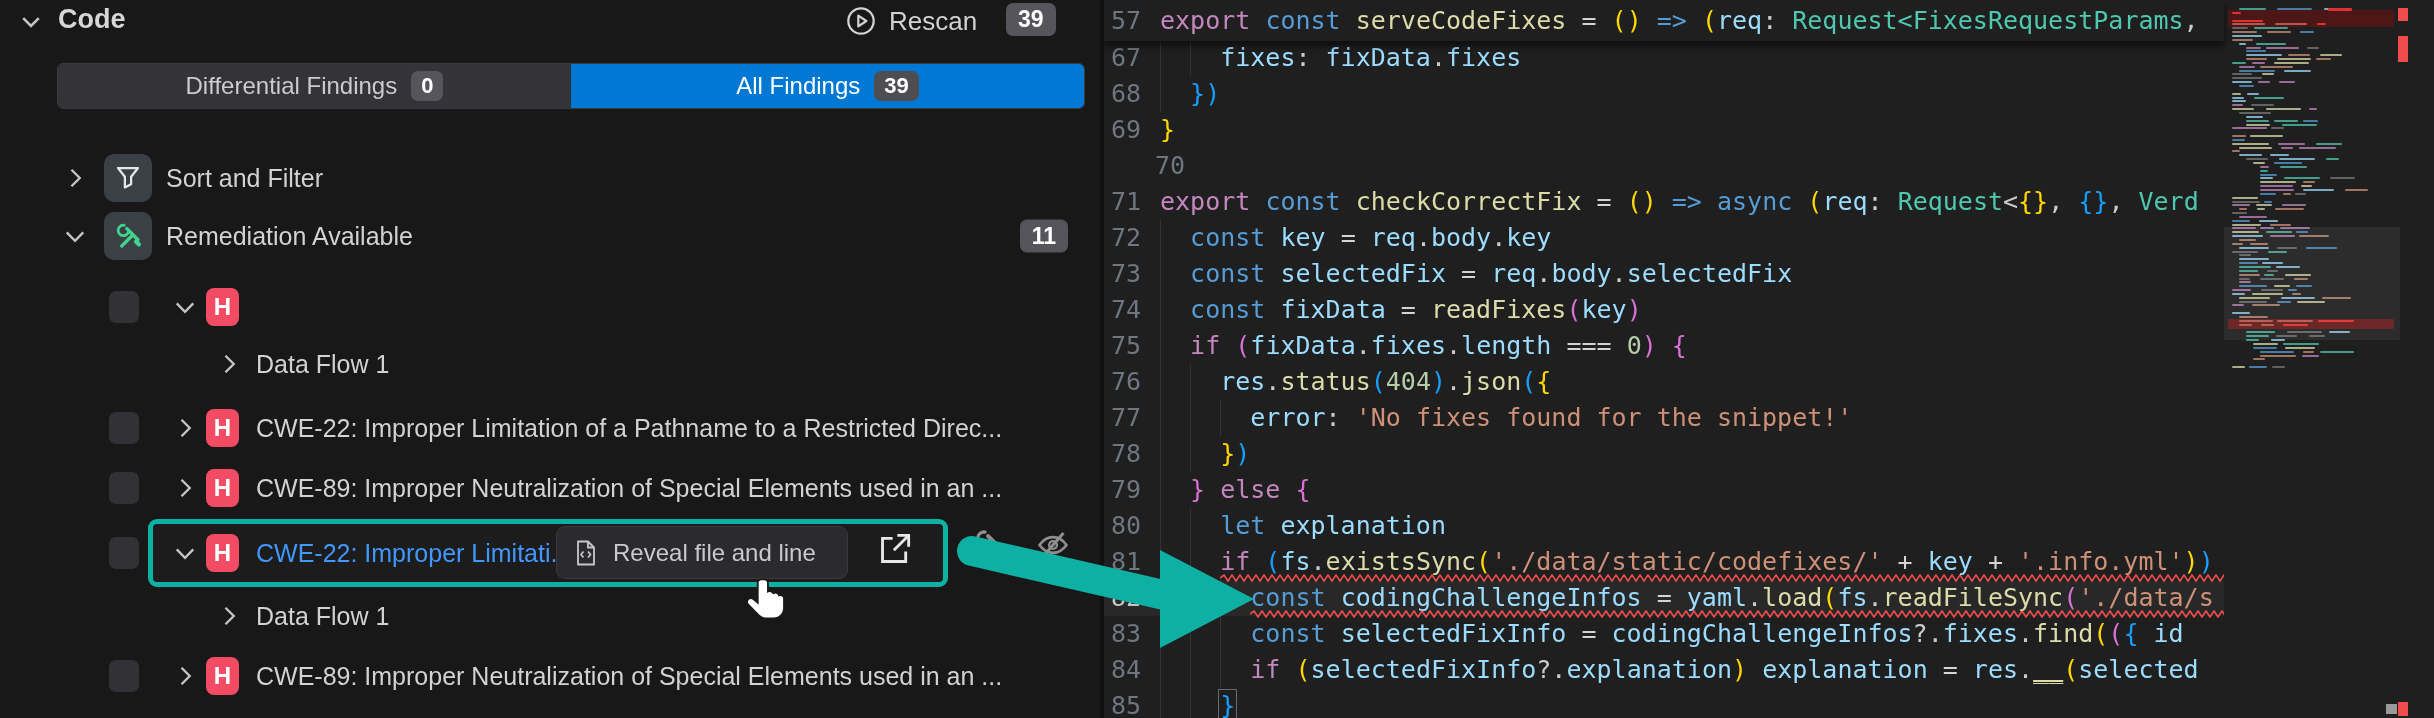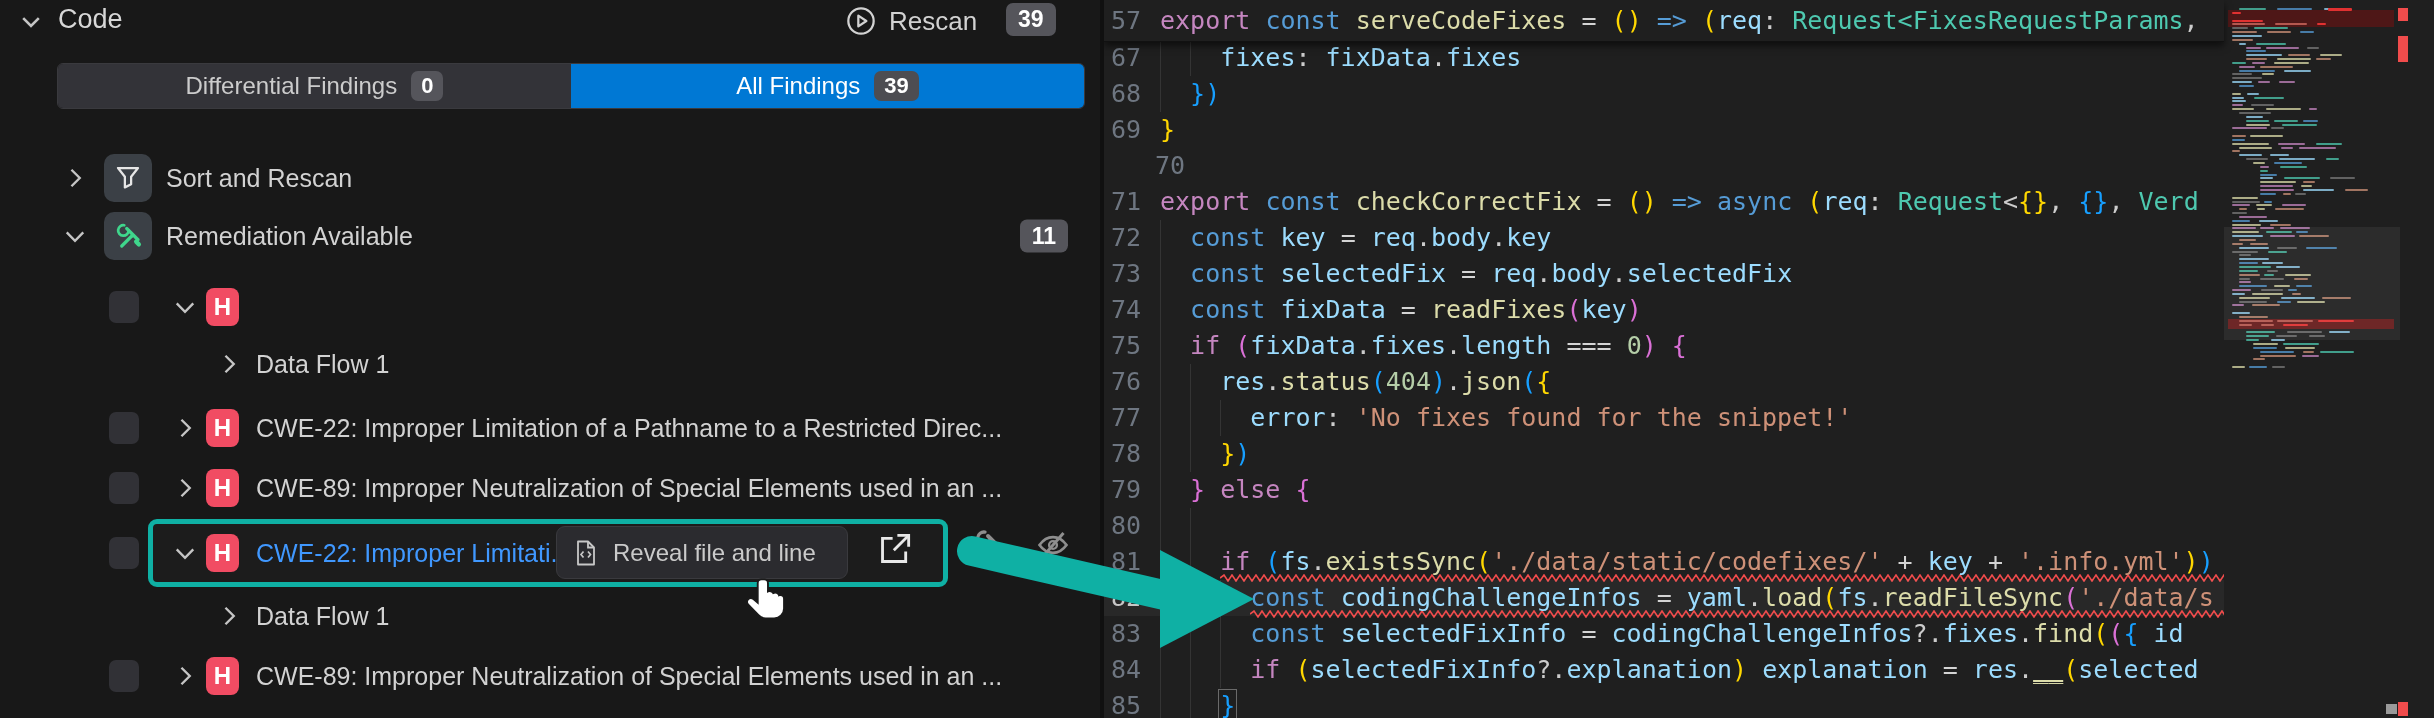--- a/index.html
+++ b/index.html
@@ -4,21 +4,21 @@
 <style>
   * { margin:0; padding:0; box-sizing:border-box; }
   html,body { width:2434px; height:718px; background:#181818; overflow:hidden;
               font-family:"Liberation Sans", sans-serif; }
   .abs { position:absolute; }
   #stage { position:relative; width:2434px; height:718px; background:#181818; }
 
   
   #sidebar { position:absolute; left:0; top:0; width:1102px; height:718px; background:#181818; }
   #panel-header { position:absolute; left:0; top:0; width:1102px; height:44px; }
-  #panel-title { position:absolute; left:58px; top:4px; font-size:27px; font-weight:400; color:#d7d7d7; }
+  #panel-title { position:absolute; left:58px; top:4px; font-size:27px; font-weight:700; color:#d7d7d7; }
   #rescan-btn { position:absolute; left:845px; top:2px; height:38px; display:flex; align-items:center; gap:12px; color:#d2d2d2; font-size:26px; cursor:pointer; }
   .count-badge { background:#55555b; color:#fff; font-size:23px; font-weight:700; border-radius:7px; padding:3px 12px; }
   #header-badge { position:absolute; left:1006px; top:3px; }
 
   #tabs { position:absolute; left:57px; top:63px; width:1028px; height:46px; border-radius:6px; overflow:hidden; display:flex; border:1px solid #3a3a3e; }
   .tab { flex:1; display:flex; align-items:center; justify-content:center; gap:14px; font-size:24px; color:#cccccc; cursor:pointer; }
   .tab .count-badge { font-size:22px; padding:2px 10px; }
   .tab.inactive { background:#333338; }
   .tab.active { background:#0078d4; color:#ffffff; }
   .tab.active .count-badge { background:#4d4d52; }
@@ -105,21 +105,21 @@
       <div id="tree">
         <div class="trow" style="top: 32px;">
           <span class="chev" style="left: 62px;"><svg width="26" height="26" viewBox="0 0 22 22">
               <polyline points="8,4 15,11 8,18"></polyline>
             </svg></span>
           <div class="gicon">
             <svg width="30" height="30" viewBox="0 0 22 24">
               <path d="M3 4 H19 L13.5 11 V17 L8.5 19.5 V11 Z" fill="none" stroke="#e6e6e6" stroke-width="1.8" stroke-linejoin="round"></path>
             </svg>
           </div>
-          <span class="tlabel" style="left: 166px;">Sort and Rescan</span>
+          <span class="tlabel" style="left: 166px;">Sort and Filter</span>
         </div>
         <div class="trow" style="top: 90px;">
           <span class="chev" style="left: 62px;"><svg width="26" height="26" viewBox="0 0 22 22">
               <polyline points="4,8 11,15 18,8"></polyline>
             </svg></span>
           <div class="gicon">
             <svg width="30" height="30" viewBox="0 0 22 24">
               <path d="M6 20 L14 12" stroke="#3fd68c" stroke-width="2.6" stroke-linecap="round"></path>
               <path d="M10 6 L19 15" stroke="#3fd68c" stroke-width="2.6" stroke-linecap="round"></path>
               <path d="M11.5 7.5 A4.2 4.2 0 1 1 8 3.4" fill="none" stroke="#3fd68c" stroke-width="2.2" stroke-linecap="round"></path>
@@ -217,21 +217,21 @@
         <div class="code-line" style="top: 108px; margin-left: 44px;"><span class="gut">70</span><span class="ctext" style="left: 56px;"></span></div>
         <div class="code-line" style="top: 144px;"><span class="gut">71</span><span class="ctext" style="left: 56px;"><span style="color: rgb(197, 134, 192);">export</span><span style="color: rgb(212, 212, 212);"> </span><span style="color: rgb(86, 156, 214);">const</span><span style="color: rgb(212, 212, 212);"> </span><span style="color: rgb(220, 220, 170);">checkCorrectFix</span><span style="color: rgb(212, 212, 212);"> = </span><span style="color: rgb(255, 215, 0);">()</span><span style="color: rgb(212, 212, 212);"> </span><span style="color: rgb(86, 156, 214);">=&gt;</span><span style="color: rgb(212, 212, 212);"> </span><span style="color: rgb(86, 156, 214);">async</span><span style="color: rgb(212, 212, 212);"> </span><span style="color: rgb(255, 215, 0);">(</span><span style="color: rgb(156, 220, 254);">req</span><span style="color: rgb(204, 204, 204);">: </span><span style="color: rgb(78, 201, 176);">Request</span><span style="color: rgb(204, 204, 204);">&lt;</span><span style="color: rgb(255, 215, 0);">{}</span><span style="color: rgb(204, 204, 204);">, </span><span style="color: rgb(23, 159, 255);">{}</span><span style="color: rgb(204, 204, 204);">, </span><span style="color: rgb(78, 201, 176);">Verd</span></span></div>
         <div class="code-line" style="top: 180px;"><div class="guide" style="left: 56px;"></div><span class="gut">72</span><span class="ctext" style="left: 86.1px;"><span style="color: rgb(86, 156, 214);">const</span><span style="color: rgb(212, 212, 212);"> </span><span style="color: rgb(156, 220, 254);">key</span><span style="color: rgb(212, 212, 212);"> = </span><span style="color: rgb(156, 220, 254);">req</span><span style="color: rgb(204, 204, 204);">.</span><span style="color: rgb(156, 220, 254);">body</span><span style="color: rgb(204, 204, 204);">.</span><span style="color: rgb(156, 220, 254);">key</span></span></div>
         <div class="code-line" style="top: 216px;"><div class="guide" style="left: 56px;"></div><span class="gut">73</span><span class="ctext" style="left: 86.1px;"><span style="color: rgb(86, 156, 214);">const</span><span style="color: rgb(212, 212, 212);"> </span><span style="color: rgb(156, 220, 254);">selectedFix</span><span style="color: rgb(212, 212, 212);"> = </span><span style="color: rgb(156, 220, 254);">req</span><span style="color: rgb(204, 204, 204);">.</span><span style="color: rgb(156, 220, 254);">body</span><span style="color: rgb(204, 204, 204);">.</span><span style="color: rgb(156, 220, 254);">selectedFix</span></span></div>
         <div class="code-line" style="top: 252px;"><div class="guide" style="left: 56px;"></div><span class="gut">74</span><span class="ctext" style="left: 86.1px;"><span style="color: rgb(86, 156, 214);">const</span><span style="color: rgb(212, 212, 212);"> </span><span style="color: rgb(156, 220, 254);">fixData</span><span style="color: rgb(212, 212, 212);"> = </span><span style="color: rgb(220, 220, 170);">readFixes</span><span style="color: rgb(218, 112, 214);">(</span><span style="color: rgb(156, 220, 254);">key</span><span style="color: rgb(218, 112, 214);">)</span></span></div>
         <div class="code-line" style="top: 288px;"><div class="guide" style="left: 56px;"></div><span class="gut">75</span><span class="ctext" style="left: 86.1px;"><span style="color: rgb(197, 134, 192);">if</span><span style="color: rgb(212, 212, 212);"> </span><span style="color: rgb(218, 112, 214);">(</span><span style="color: rgb(156, 220, 254);">fixData</span><span style="color: rgb(204, 204, 204);">.</span><span style="color: rgb(156, 220, 254);">fixes</span><span style="color: rgb(204, 204, 204);">.</span><span style="color: rgb(156, 220, 254);">length</span><span style="color: rgb(212, 212, 212);"> === </span><span style="color: rgb(181, 206, 168);">0</span><span style="color: rgb(218, 112, 214);">)</span><span style="color: rgb(212, 212, 212);"> </span><span style="color: rgb(218, 112, 214);">{</span></span></div>
         <div class="code-line" style="top: 324px;"><div class="guide" style="left: 56px;"></div><div class="guide" style="left: 86.1px;"></div><span class="gut">76</span><span class="ctext" style="left: 116.2px;"><span style="color: rgb(156, 220, 254);">res</span><span style="color: rgb(204, 204, 204);">.</span><span style="color: rgb(220, 220, 170);">status</span><span style="color: rgb(23, 159, 255);">(</span><span style="color: rgb(181, 206, 168);">404</span><span style="color: rgb(23, 159, 255);">)</span><span style="color: rgb(204, 204, 204);">.</span><span style="color: rgb(220, 220, 170);">json</span><span style="color: rgb(23, 159, 255);">(</span><span style="color: rgb(255, 215, 0);">{</span></span></div>
         <div class="code-line" style="top: 360px;"><div class="guide" style="left: 56px;"></div><div class="guide" style="left: 86.1px;"></div><div class="guide" style="left: 116.2px;"></div><span class="gut">77</span><span class="ctext" style="left: 146.3px;"><span style="color: rgb(156, 220, 254);">error</span><span style="color: rgb(204, 204, 204);">: </span><span style="color: rgb(206, 145, 120);">'No fixes found for the snippet!'</span></span></div>
         <div class="code-line" style="top: 396px;"><div class="guide" style="left: 56px;"></div><div class="guide" style="left: 86.1px;"></div><span class="gut">78</span><span class="ctext" style="left: 116.2px;"><span style="color: rgb(255, 215, 0);">}</span><span style="color: rgb(23, 159, 255);">)</span></span></div>
         <div class="code-line" style="top: 432px;"><div class="guide" style="left: 56px;"></div><span class="gut">79</span><span class="ctext" style="left: 86.1px;"><span style="color: rgb(218, 112, 214);">}</span><span style="color: rgb(212, 212, 212);"> </span><span style="color: rgb(197, 134, 192);">else</span><span style="color: rgb(212, 212, 212);"> </span><span style="color: rgb(218, 112, 214);">{</span></span></div>
-        <div class="code-line" style="top: 468px;"><div class="guide" style="left: 56px;"></div><div class="guide" style="left: 86.1px;"></div><span class="gut">80</span></div>
+        <div class="code-line" style="top: 468px;"><div class="guide" style="left: 56px;"></div><div class="guide" style="left: 86.1px;"></div><span class="gut">80</span><span class="ctext" style="left: 116.2px;"><span style="color: rgb(86, 156, 214);">let</span><span style="color: rgb(212, 212, 212);"> </span><span style="color: rgb(156, 220, 254);">explanation</span></span></div>
         <svg width="1003.8" height="8" viewBox="0 0 1003.8 8" class="squig" style="left: 116.2px; top: 534px;">
           <path d="M0 4 L4 1 L8 7 L12 1 L16 7 L20 1 L24 7 L28 1 L32 7 L36 1 L40 7 L44 1 L48 7 L52 1 L56 7 L60 1 L64 7 L68 1 L72 7 L76 1 L80 7 L84 1 L88 7 L92 1 L96 7 L100 1 L104 7 L108 1 L112 7 L116 1 L120 7 L124 1 L128 7 L132 1 L136 7 L140 1 L144 7 L148 1 L152 7 L156 1 L160 7 L164 1 L168 7 L172 1 L176 7 L180 1 L184 7 L188 1 L192 7 L196 1 L200 7 L204 1 L208 7 L212 1 L216 7 L220 1 L224 7 L228 1 L232 7 L236 1 L240 7 L244 1 L248 7 L252 1 L256 7 L260 1 L264 7 L268 1 L272 7 L276 1 L280 7 L284 1 L288 7 L292 1 L296 7 L300 1 L304 7 L308 1 L312 7 L316 1 L320 7 L324 1 L328 7 L332 1 L336 7 L340 1 L344 7 L348 1 L352 7 L356 1 L360 7 L364 1 L368 7 L372 1 L376 7 L380 1 L384 7 L388 1 L392 7 L396 1 L400 7 L404 1 L408 7 L412 1 L416 7 L420 1 L424 7 L428 1 L432 7 L436 1 L440 7 L444 1 L448 7 L452 1 L456 7 L460 1 L464 7 L468 1 L472 7 L476 1 L480 7 L484 1 L488 7 L492 1 L496 7 L500 1 L504 7 L508 1 L512 7 L516 1 L520 7 L524 1 L528 7 L532 1 L536 7 L540 1 L544 7 L548 1 L552 7 L556 1 L560 7 L564 1 L568 7 L572 1 L576 7 L580 1 L584 7 L588 1 L592 7 L596 1 L600 7 L604 1 L608 7 L612 1 L616 7 L620 1 L624 7 L628 1 L632 7 L636 1 L640 7 L644 1 L648 7 L652 1 L656 7 L660 1 L664 7 L668 1 L672 7 L676 1 L680 7 L684 1 L688 7 L692 1 L696 7 L700 1 L704 7 L708 1 L712 7 L716 1 L720 7 L724 1 L728 7 L732 1 L736 7 L740 1 L744 7 L748 1 L752 7 L756 1 L760 7 L764 1 L768 7 L772 1 L776 7 L780 1 L784 7 L788 1 L792 7 L796 1 L800 7 L804 1 L808 7 L812 1 L816 7 L820 1 L824 7 L828 1 L832 7 L836 1 L840 7 L844 1 L848 7 L852 1 L856 7 L860 1 L864 7 L868 1 L872 7 L876 1 L880 7 L884 1 L888 7 L892 1 L896 7 L900 1 L904 7 L908 1 L912 7 L916 1 L920 7 L924 1 L928 7 L932 1 L936 7 L940 1 L944 7 L948 1 L952 7 L956 1 L960 7 L964 1 L968 7 L972 1 L976 7 L980 1 L984 7 L988 1 L992 7 L996 1 L1000 7 L1004 1 L1008 7" fill="none" stroke="#f14c4c" stroke-width="1.6"></path>
         </svg>
         <div class="code-line" style="top: 504px;"><div class="guide" style="left: 56px;"></div><div class="guide" style="left: 86.1px;"></div><span class="gut">81</span><span class="ctext" style="left: 116.2px;"><span style="color: rgb(197, 134, 192);">if</span><span style="color: rgb(212, 212, 212);"> </span><span style="color: rgb(23, 159, 255);">(</span><span style="color: rgb(156, 220, 254);">fs</span><span style="color: rgb(204, 204, 204);">.</span><span style="color: rgb(220, 220, 170);">existsSync</span><span style="color: rgb(255, 215, 0);">(</span><span style="color: rgb(206, 145, 120);">'./data/static/codefixes/'</span><span style="color: rgb(212, 212, 212);"> + </span><span style="color: rgb(156, 220, 254);">key</span><span style="color: rgb(212, 212, 212);"> + </span><span style="color: rgb(206, 145, 120);">'.info.yml'</span><span style="color: rgb(255, 215, 0);">)</span><span style="color: rgb(23, 159, 255);">)</span></span></div>
         <div class="line-hl" style="top: 540px;"></div>
         <svg width="973.7" height="8" viewBox="0 0 973.7 8" class="squig" style="left: 146.3px; top: 570px;">
           <path d="M0 4 L4 1 L8 7 L12 1 L16 7 L20 1 L24 7 L28 1 L32 7 L36 1 L40 7 L44 1 L48 7 L52 1 L56 7 L60 1 L64 7 L68 1 L72 7 L76 1 L80 7 L84 1 L88 7 L92 1 L96 7 L100 1 L104 7 L108 1 L112 7 L116 1 L120 7 L124 1 L128 7 L132 1 L136 7 L140 1 L144 7 L148 1 L152 7 L156 1 L160 7 L164 1 L168 7 L172 1 L176 7 L180 1 L184 7 L188 1 L192 7 L196 1 L200 7 L204 1 L208 7 L212 1 L216 7 L220 1 L224 7 L228 1 L232 7 L236 1 L240 7 L244 1 L248 7 L252 1 L256 7 L260 1 L264 7 L268 1 L272 7 L276 1 L280 7 L284 1 L288 7 L292 1 L296 7 L300 1 L304 7 L308 1 L312 7 L316 1 L320 7 L324 1 L328 7 L332 1 L336 7 L340 1 L344 7 L348 1 L352 7 L356 1 L360 7 L364 1 L368 7 L372 1 L376 7 L380 1 L384 7 L388 1 L392 7 L396 1 L400 7 L404 1 L408 7 L412 1 L416 7 L420 1 L424 7 L428 1 L432 7 L436 1 L440 7 L444 1 L448 7 L452 1 L456 7 L460 1 L464 7 L468 1 L472 7 L476 1 L480 7 L484 1 L488 7 L492 1 L496 7 L500 1 L504 7 L508 1 L512 7 L516 1 L520 7 L524 1 L528 7 L532 1 L536 7 L540 1 L544 7 L548 1 L552 7 L556 1 L560 7 L564 1 L568 7 L572 1 L576 7 L580 1 L584 7 L588 1 L592 7 L596 1 L600 7 L604 1 L608 7 L612 1 L616 7 L620 1 L624 7 L628 1 L632 7 L636 1 L640 7 L644 1 L648 7 L652 1 L656 7 L660 1 L664 7 L668 1 L672 7 L676 1 L680 7 L684 1 L688 7 L692 1 L696 7 L700 1 L704 7 L708 1 L712 7 L716 1 L720 7 L724 1 L728 7 L732 1 L736 7 L740 1 L744 7 L748 1 L752 7 L756 1 L760 7 L764 1 L768 7 L772 1 L776 7 L780 1 L784 7 L788 1 L792 7 L796 1 L800 7 L804 1 L808 7 L812 1 L816 7 L820 1 L824 7 L828 1 L832 7 L836 1 L840 7 L844 1 L848 7 L852 1 L856 7 L860 1 L864 7 L868 1 L872 7 L876 1 L880 7 L884 1 L888 7 L892 1 L896 7 L900 1 L904 7 L908 1 L912 7 L916 1 L920 7 L924 1 L928 7 L932 1 L936 7 L940 1 L944 7 L948 1 L952 7 L956 1 L960 7 L964 1 L968 7 L972 1 L976 7" fill="none" stroke="#f14c4c" stroke-width="1.6"></path>
         </svg>
         <div class="code-line" style="top: 540px;"><div class="guide" style="left: 56px;"></div><div class="guide" style="left: 86.1px;"></div><div class="guide" style="left: 116.2px;"></div><span class="gut active">82</span><span class="ctext" style="left: 146.3px;"><span style="color: rgb(86, 156, 214);">const</span><span style="color: rgb(212, 212, 212);"> </span><span style="color: rgb(156, 220, 254);">codingChallengeInfos</span><span style="color: rgb(212, 212, 212);"> = </span><span style="color: rgb(156, 220, 254);">yaml</span><span style="color: rgb(204, 204, 204);">.</span><span style="color: rgb(220, 220, 170);">load</span><span style="color: rgb(255, 215, 0);">(</span><span style="color: rgb(156, 220, 254);">fs</span><span style="color: rgb(204, 204, 204);">.</span><span style="color: rgb(220, 220, 170);">readFileSync</span><span style="color: rgb(218, 112, 214);">(</span><span style="color: rgb(206, 145, 120);">'./data/s</span></span></div>
         <div class="code-line" style="top: 576px;"><div class="guide" style="left: 56px;"></div><div class="guide" style="left: 86.1px;"></div><div class="guide" style="left: 116.2px;"></div><span class="gut">83</span><span class="ctext" style="left: 146.3px;"><span style="color: rgb(86, 156, 214);">const</span><span style="color: rgb(212, 212, 212);"> </span><span style="color: rgb(156, 220, 254);">selectedFixInfo</span><span style="color: rgb(212, 212, 212);"> = </span><span style="color: rgb(156, 220, 254);">codingChallengeInfos</span><span style="color: rgb(204, 204, 204);">?.</span><span style="color: rgb(156, 220, 254);">fixes</span><span style="color: rgb(204, 204, 204);">.</span><span style="color: rgb(220, 220, 170);">find</span><span style="color: rgb(255, 215, 0);">(</span><span style="color: rgb(218, 112, 214);">(</span><span style="color: rgb(23, 159, 255);">{ </span><span style="color: rgb(156, 220, 254);">id</span></span></div>

